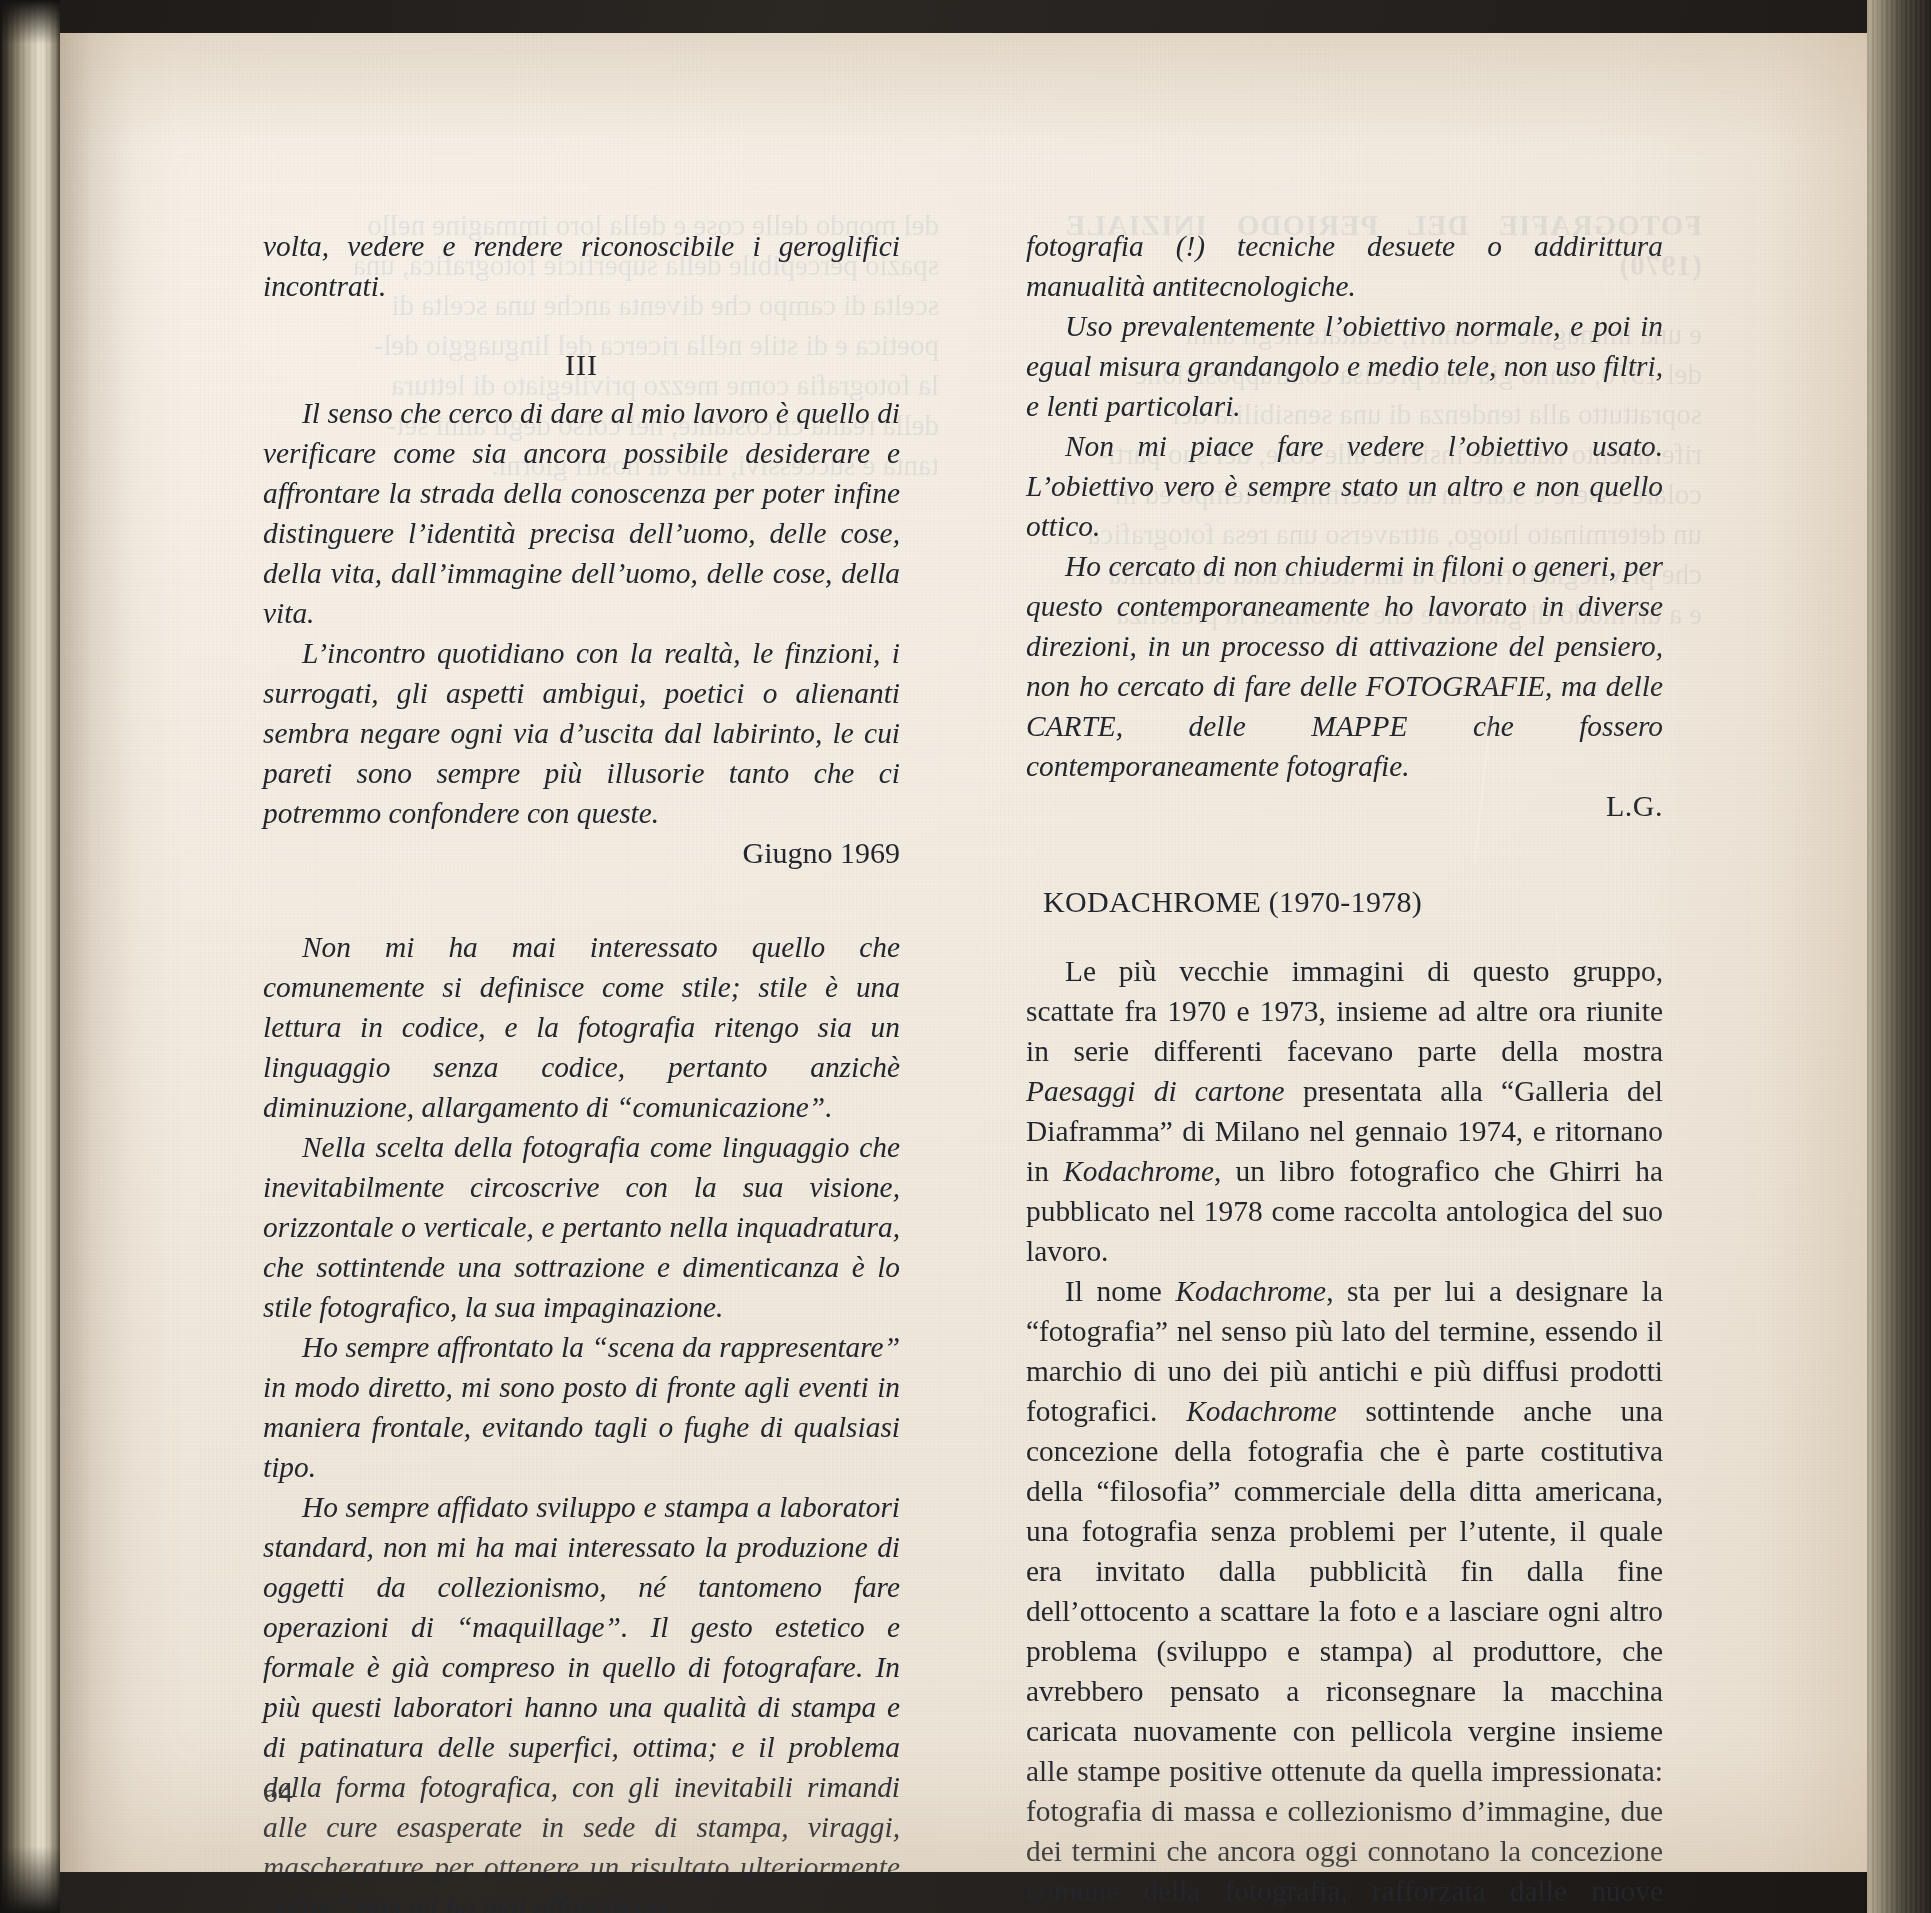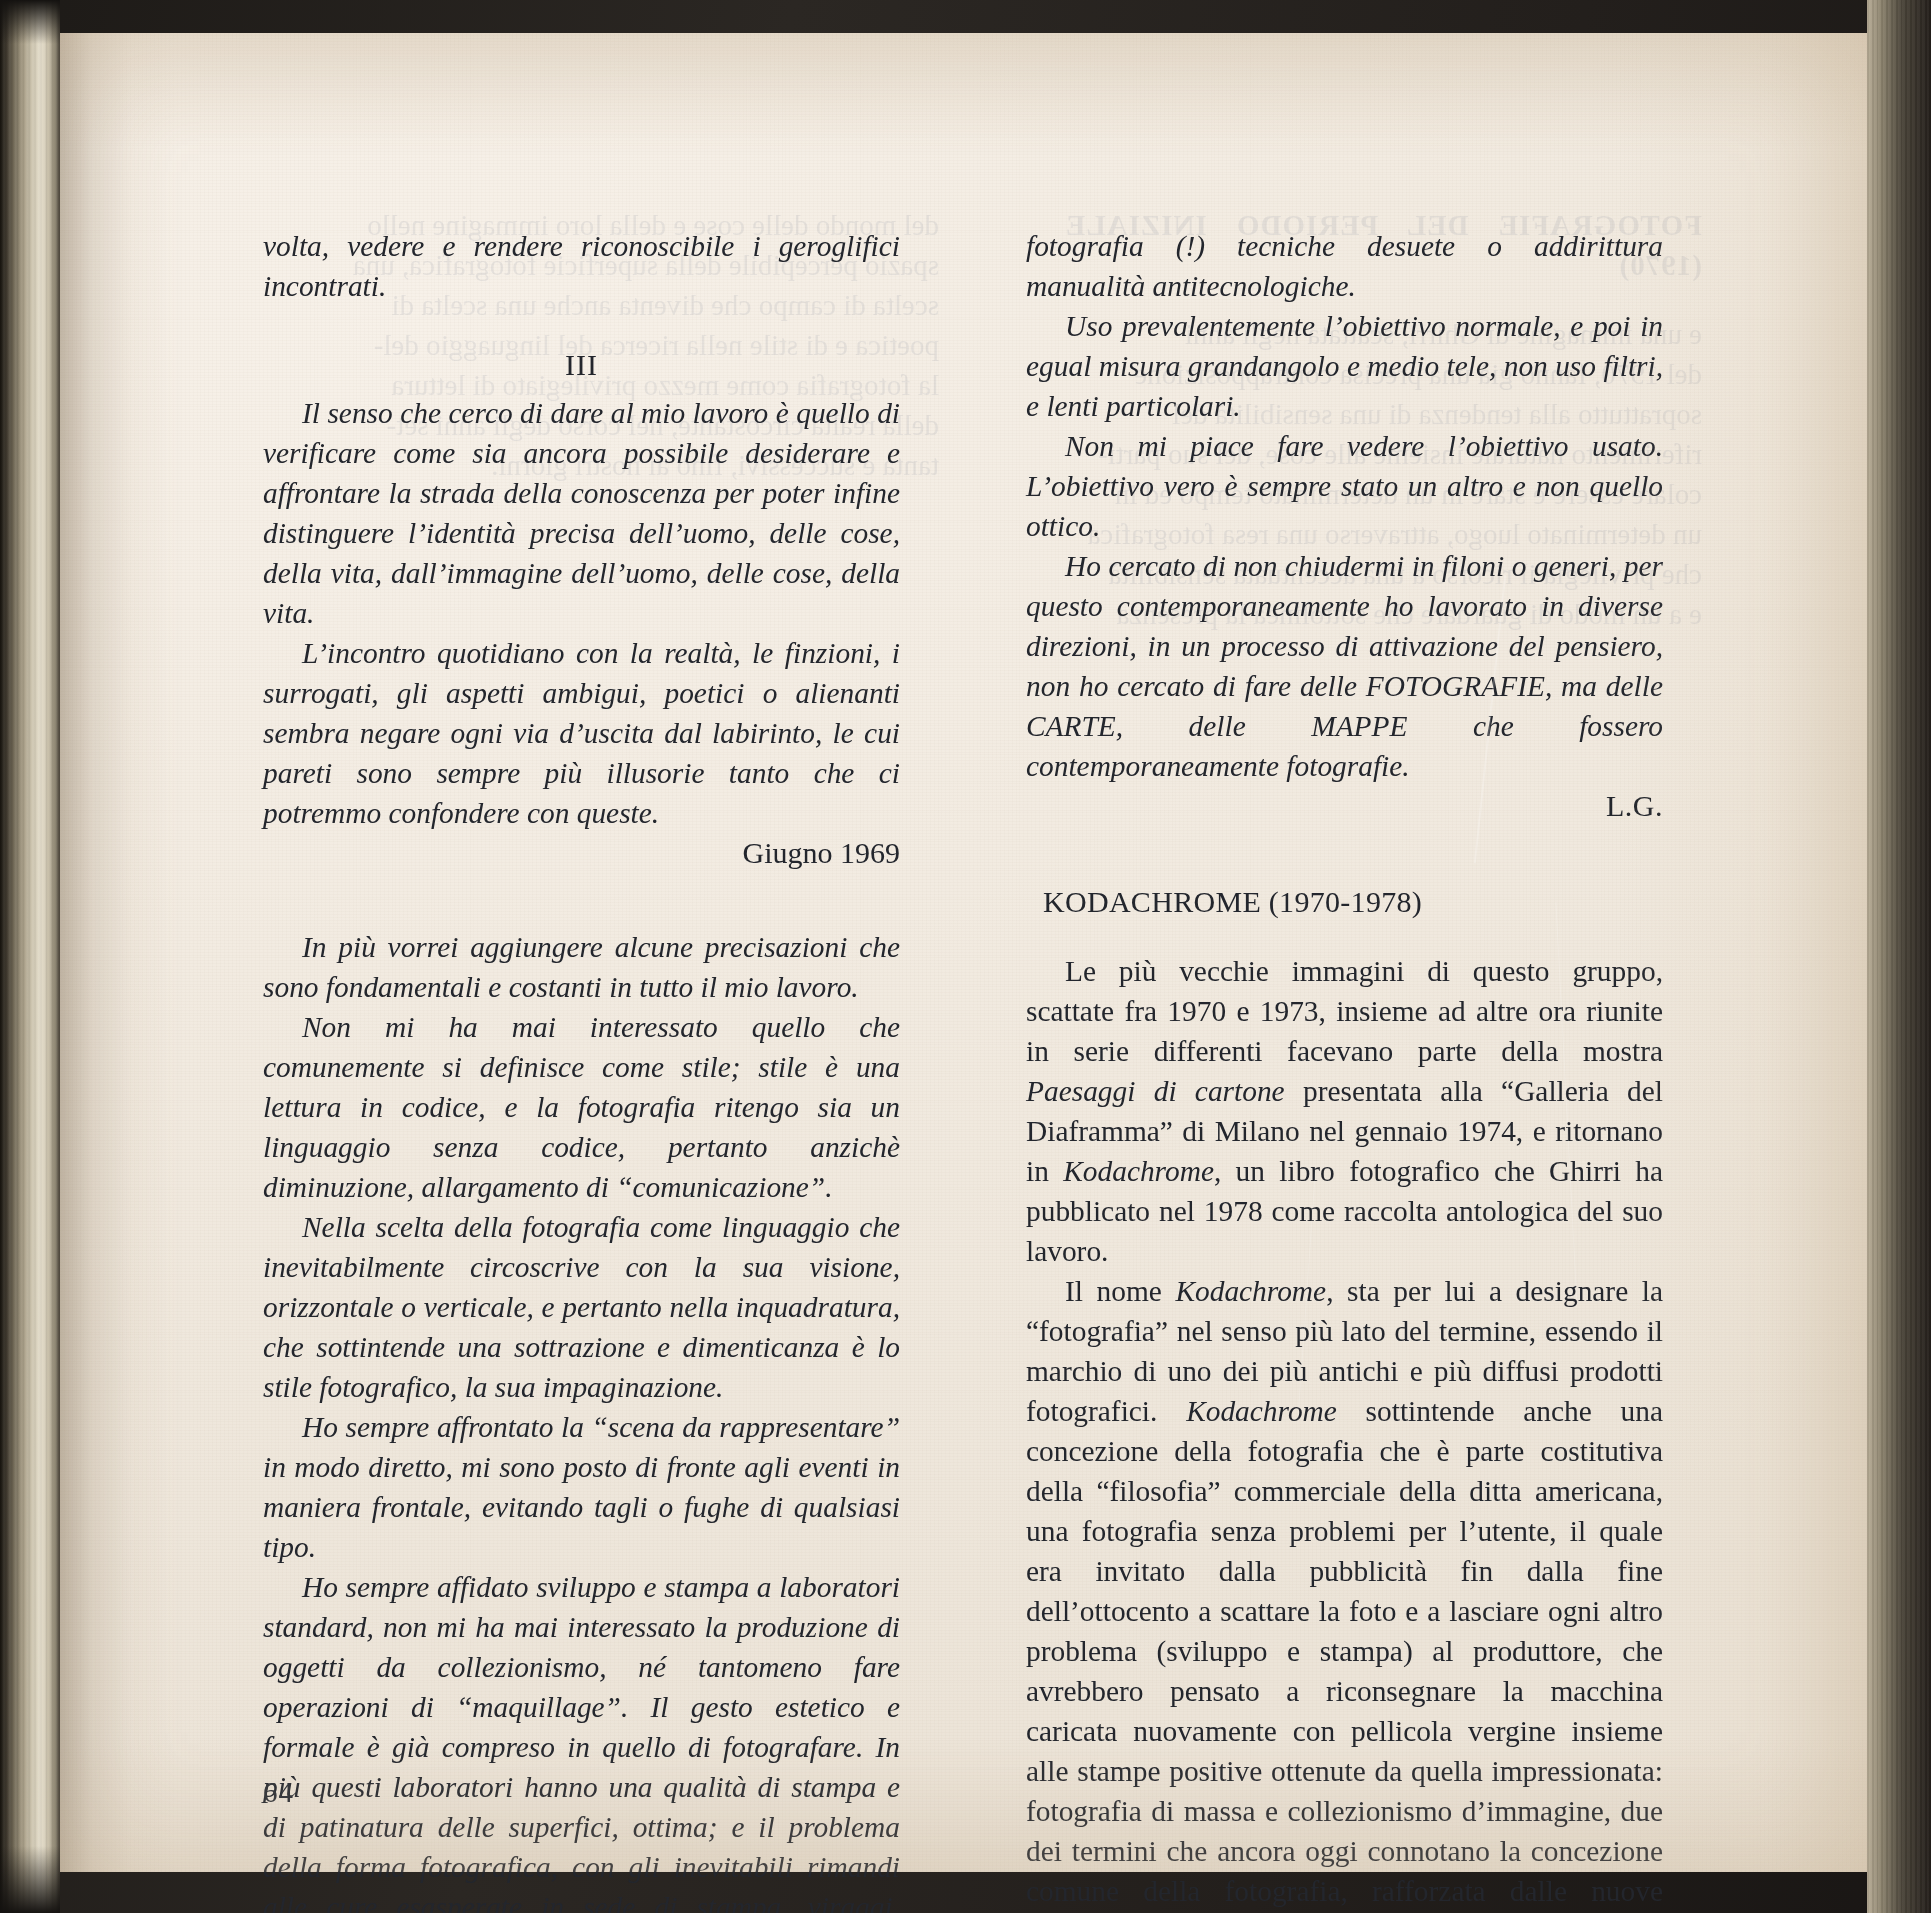--- a/index.html
+++ b/index.html
@@ -298,21 +298,20 @@
 
         <p class="section-num">III</p>
 
         <p class="ital">Il senso che cerco di dare al mio lavoro è quello di verificare come sia ancora possibile desiderare e affrontare la strada della conoscenza per poter infine distinguere l’identità precisa dell’uomo, delle cose, della vita, dall’immagine dell’uomo, delle cose, della vita.</p>
         <p class="ital">L’incontro quotidiano con la realtà, le finzioni, i surrogati, gli aspetti ambigui, poetici o alienanti sembra negare ogni via d’uscita dal labirinto, le cui pareti sono sempre più illusorie tanto che ci potremmo confondere con queste.</p>
 
         <p class="dateline">Giugno 1969</p>
 
         <div class="gap-med"></div>
 
-        <p class="ital">In più vorrei aggiungere alcune precisazioni che sono fondamentali e costanti in tutto il mio lavoro.</p>
         <p class="ital">Non mi ha mai interessato quello che comunemente si definisce come stile; stile è una lettura in codice, e la fotografia ritengo sia un linguaggio senza codice, pertanto anzichè diminuzione, allargamento di “comunicazione”.</p>
         <p class="ital">Nella scelta della fotografia come linguaggio che inevitabilmente circoscrive con la sua visione, orizzontale o verticale, e pertanto nella inquadratura, che sottintende una sottrazione e dimenticanza è lo stile fotografico, la sua impaginazione.</p>
         <p class="ital">Ho sempre affrontato la “scena da rappresentare” in modo diretto, mi sono posto di fronte agli eventi in maniera frontale, evitando tagli o fughe di qualsiasi tipo.</p>
         <p class="ital">Ho sempre affidato sviluppo e stampa a laboratori standard, non mi ha mai interessato la produzione di oggetti da collezionismo, né tantomeno fare operazioni di “maquillage”. Il gesto estetico e formale è già compreso in quello di fotografare. In più questi laboratori hanno una qualità di stampa e di patinatura delle superfici, ottima; e il problema della forma fotografica, con gli inevitabili rimandi alle cure esasperate in sede di stampa, viraggi, mascherature per ottenere un risultato ulteriormente “oltre” non mi ha mai affascinato.</p>
 
       </div>
 
       <div class="col right">
         <p class="ital noindent">fotografia (!) tecniche desuete o addirittura manualità antitecnologiche.</p>
 

